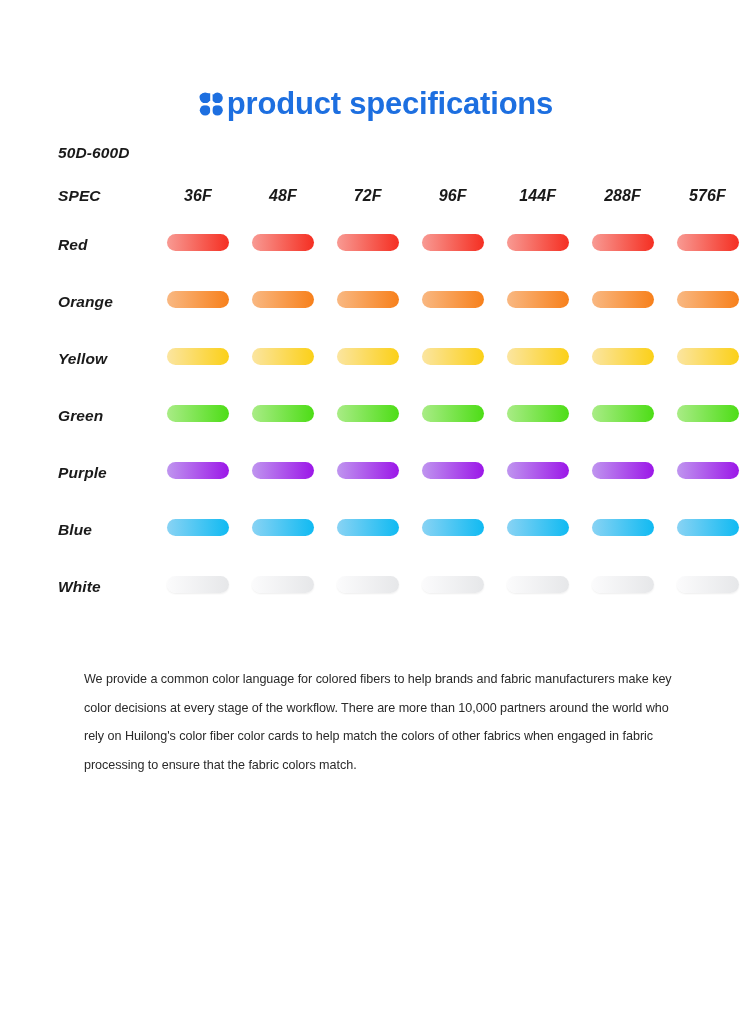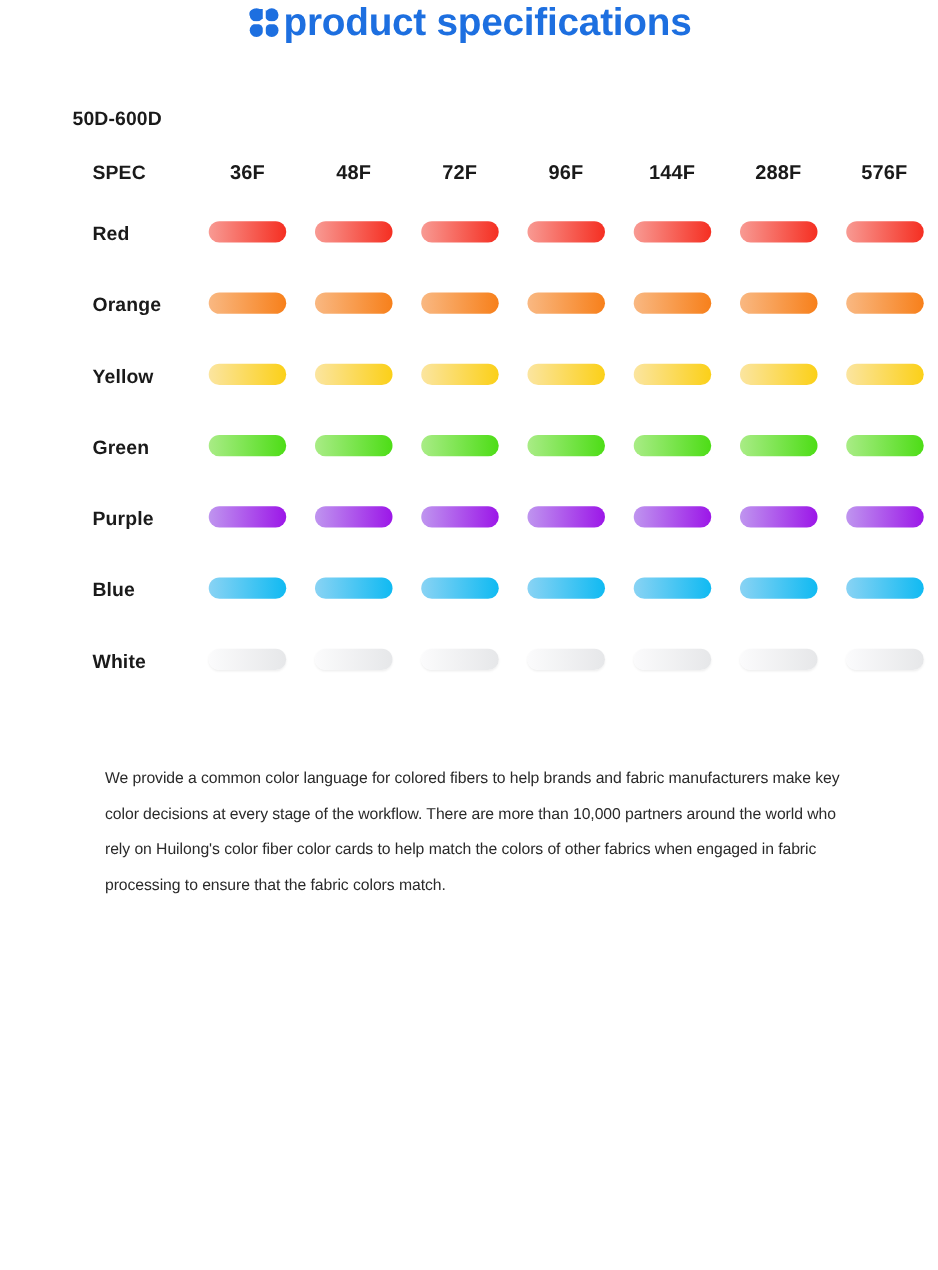--- a/index.html
+++ b/index.html
@@ -21,20 +21,21 @@
     width: 750px;
     height: 1016px;
     background: #ffffff;
   }
 
   
   .header {
     display: flex;
     align-items: center;
     justify-content: center;
+    padding-top: 86px;
     text-align: right;
   }
   .brand-icon {
     width: 30px;
     height: 30px;
     position: relative;
     flex: 0 0 auto;
     margin-top: 4px;
   }
   .brand-icon svg { display: block; }
@@ -43,21 +44,22 @@
     font-weight: bold;
     color: #1d6fe0;
     letter-spacing: -0.2px;
     line-height: 1;
     white-space: nowrap;
   }
 
   
   .table-wrap {
     padding: 0 0 0 0;
-    margin-top: 53px;
+    margin-top: 24px;
+    font-style: italic;
   }
   .denier-label {
     font-size: 15.5px;
     font-weight: bold;
     color: #1a1a1a;
     padding-left: 58px;
     letter-spacing: 0.1px;
   }
 
   table.spec-table {
@@ -65,21 +67,21 @@
     border-collapse: collapse;
     margin-top: 14px;
     table-layout: fixed;
   }
   table.spec-table col.c-label { width: 130px; }
   table.spec-table col.c-spec  { width: 71px; }
 
   th.spec-head-label,
   td.row-label {
     text-align: left;
-    padding-left: 74px;
+    padding-left: 58px;
     font-size: 15.5px;
     font-weight: bold;
     color: #1a1a1a;
     letter-spacing: 0.1px;
     white-space: nowrap;
   }
   th.spec-head-cell {
     font-size: 16px;
     font-weight: bold;
     color: #1a1a1a;

